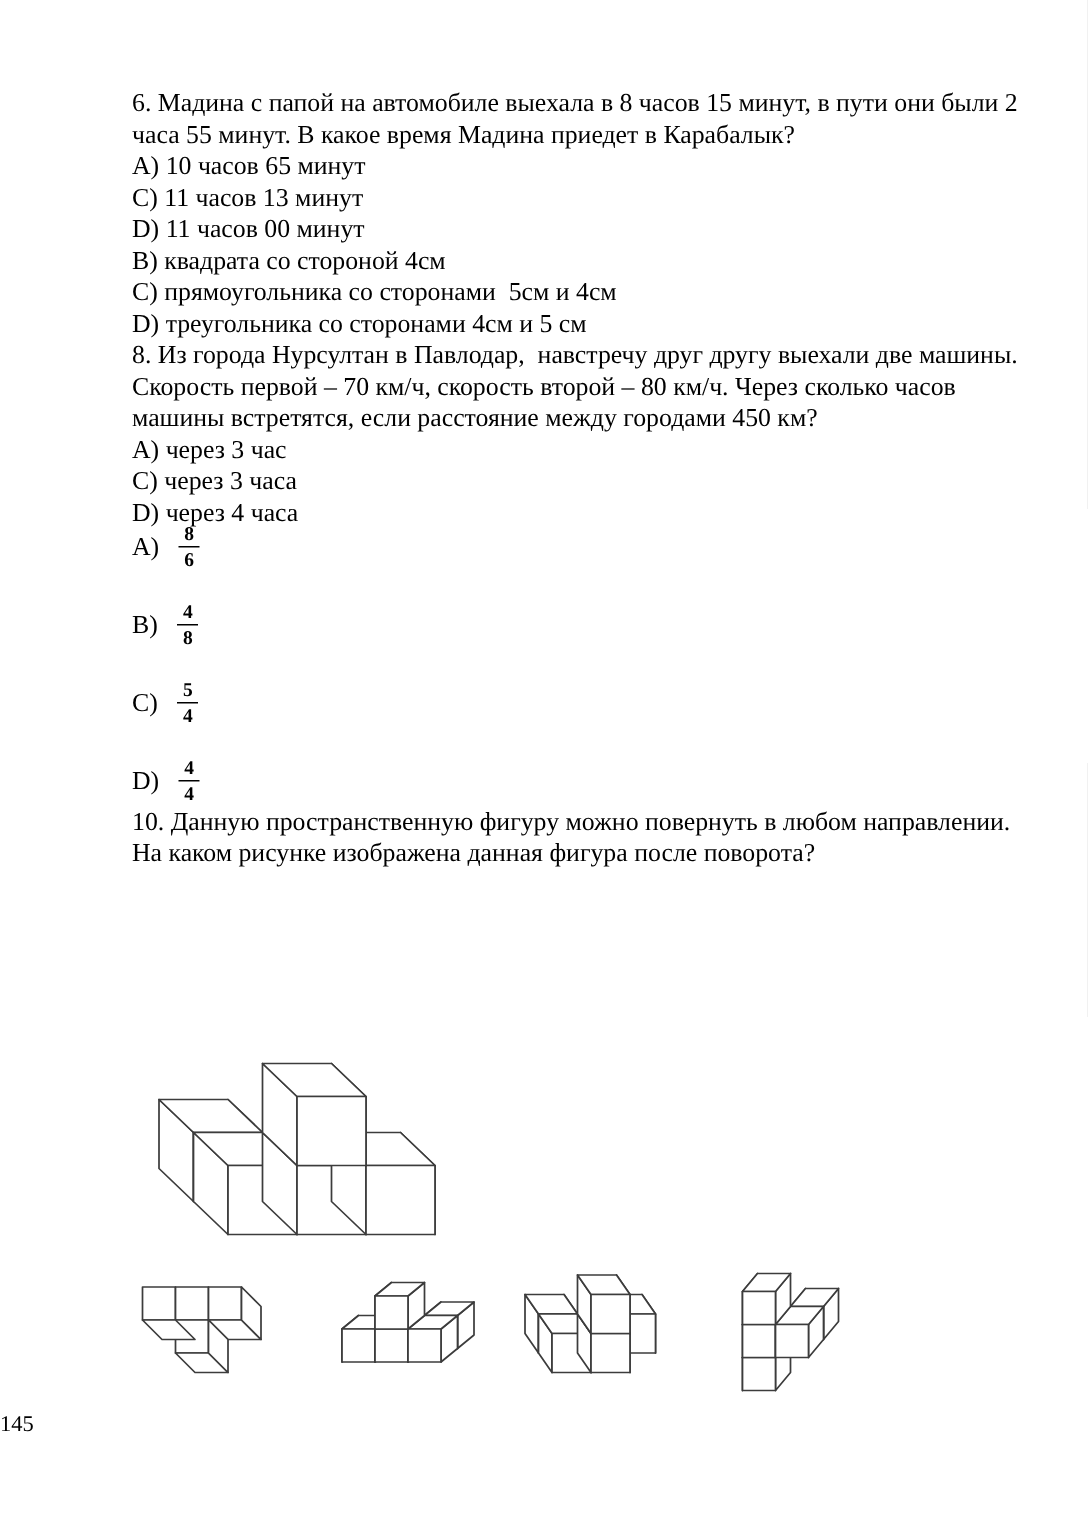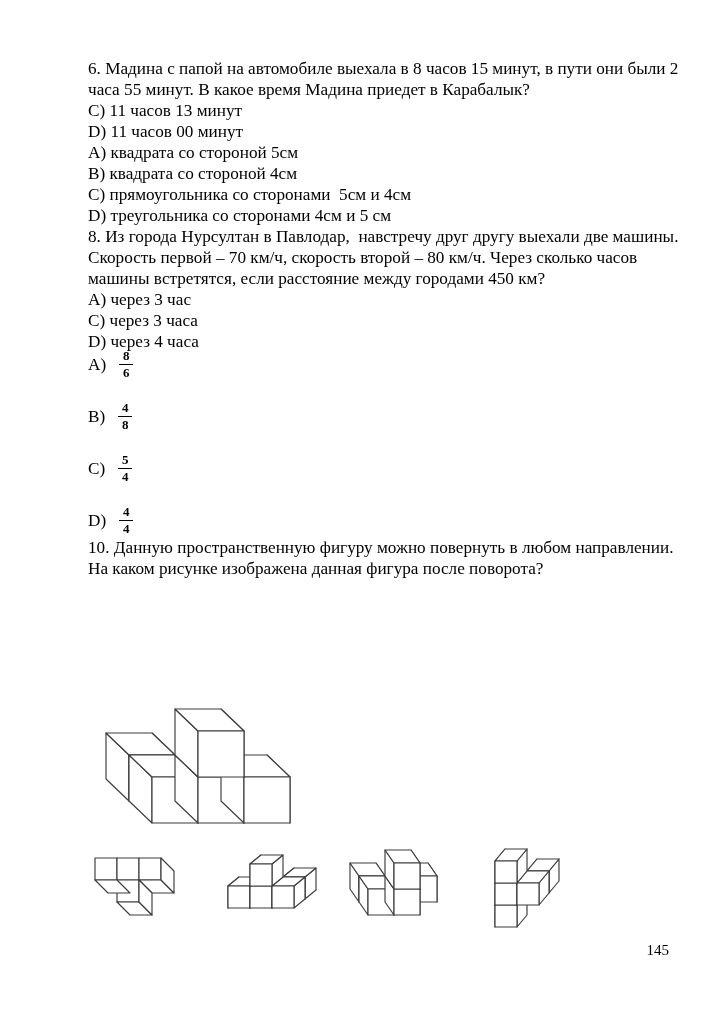--- a/index.html
+++ b/index.html
@@ -39,35 +39,35 @@
   .fraction .den{display:block;padding-top:1px;}
   .figures{
     position:absolute;left:0;top:0;width:725px;height:1024px;
     pointer-events:none;
   }
   .figures polygon{
     fill:#ffffff;stroke:#3c3c3c;stroke-width:1.15;stroke-linejoin:round;
   }
   .page-number{
     position:absolute;left:0;top:941px;width:669px;
-    text-align:right;font-size:15px;line-height:18px;
+    text-align:left;font-size:15px;line-height:18px;
   }
 </style>
 </head>
 <body>
 
 <div class="page">
 
   <div class="content">
 
     <p class="qtext">6. Мадина с папой на автомобиле выехала в 8 часов 15 минут, в пути они были 2 часа 55 минут. В какое время Мадина приедет в Карабалык?</p>
+    <p class="opt">A) 10 часов 65 минут</p>
     <p class="opt">C) 11 часов 13 минут</p>
     <p class="opt">D) 11 часов 00 минут</p>
 
-    <p class="opt">A) квадрата со стороной 5см</p>
     <p class="opt">B) квадрата со стороной 4см</p>
     <p class="opt">C) прямоугольника со сторонами  5см и 4см</p>
     <p class="opt">D) треугольника со сторонами 4см и 5 см</p>
 
     <p class="qtext">8. Из города Нурсултан в Павлодар,  навстречу друг другу выехали две машины. Скорость первой – 70 км/ч, скорость второй – 80 км/ч. Через сколько часов машины встретятся, если расстояние между городами 450 км?</p>
     <p class="opt">A) через 3 час</p>
     <p class="opt">C) через 3 часа</p>
     <p class="opt">D) через 4 часа</p>
 
     <div class="frac-block">

